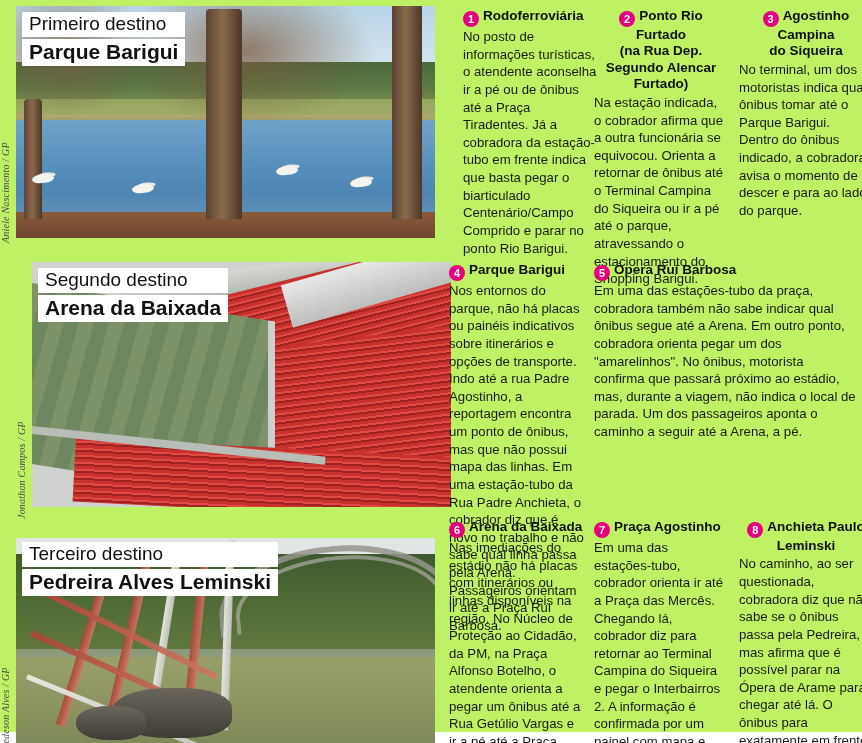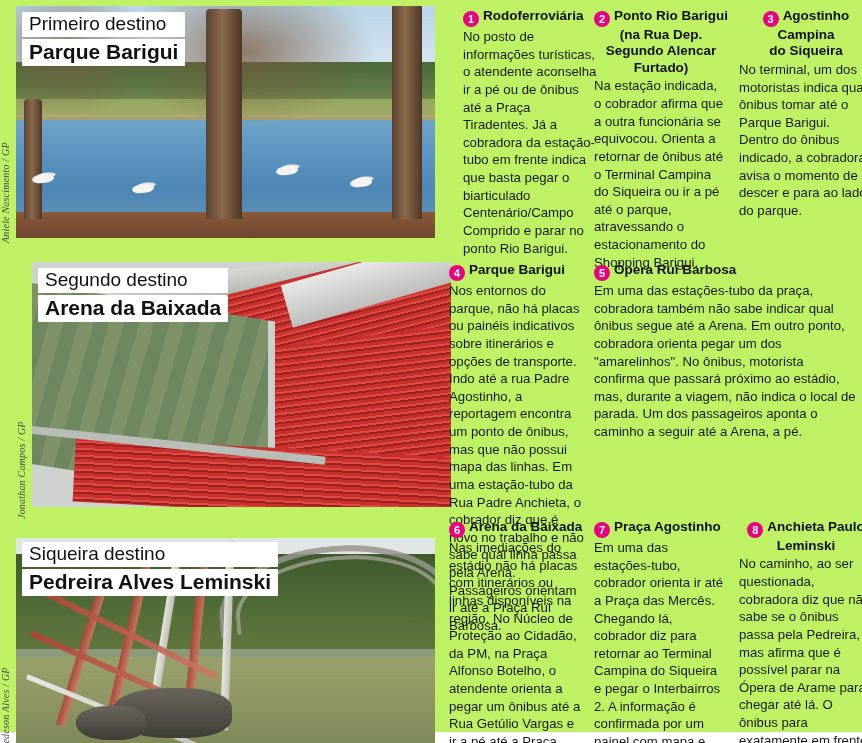--- a/index.html
+++ b/index.html
@@ -263,35 +263,35 @@
       <div class="pd-beam-white" style="left:130px;top:8px;width:8px;height:182px;transform:rotate(9deg);"></div>
       <div class="pd-beam" style="left:166px;top:4px;width:9px;height:186px;transform:rotate(6deg);"></div>
       <div class="pd-beam-white" style="left:204px;top:2px;width:8px;height:190px;transform:rotate(2deg);"></div>
       <div class="pd-beam" style="left:20px;top:48px;width:200px;height:6px;transform:rotate(26deg);"></div>
       <div class="pd-beam" style="left:14px;top:92px;width:210px;height:6px;transform:rotate(24deg);"></div>
       <div class="pd-beam-white" style="left:10px;top:136px;width:215px;height:5px;transform:rotate(22deg);"></div>
       <div class="pd-rock" style="left:96px;top:150px;width:120px;height:50px;"></div>
       <div class="pd-rock" style="left:60px;top:168px;width:70px;height:34px;"></div>
     </div>
     <div class="caption" style="left:22px;top:8px;">
-      <span class="caption-line1">Siqueira destino</span>
+      <span class="caption-line1">Terceiro destino</span>
       <span class="caption-line2">Pedreira Alves Leminski</span>
     </div>
   </div>
 
   <div class="item" style="left:449px;top:8px;width:134px;margin-left:14px;">
     <p class="item-head">
       <span class="badge" style="background: rgb(230, 0, 126);">1</span><span>Rodoferroviária</span>
     </p>
     <p class="item-body">No posto de informações turísticas, o atendente aconselha ir a pé ou de ônibus até a Praça Tiradentes. Já a cobradora da estação-tubo em frente indica que basta pegar o biarticulado Centenário/Campo Comprido e parar no ponto Rio Barigui.</p>
   </div>
 
   <div class="item" style="left:594px;top:8px;width:134px;">
     <p class="item-head centered">
-      <span class="badge" style="background: rgb(230, 0, 126);">2</span><span>Ponto Rio Barigui</span>
+      <span class="badge" style="background: rgb(230, 0, 126);">2</span><span>Ponto Rio Furtado</span>
       <span class="item-sub">(na Rua Dep. Segundo Alencar Furtado)</span>
     </p>
     <p class="item-body">Na estação indicada, o cobrador afirma que a outra funcionária se equivocou. Orienta a retornar de ônibus até o Terminal Campina do Siqueira ou ir a pé até o parque, atravessando o estacionamento do Shopping Barigui.</p>
   </div>
 
   <div class="item" style="left:739px;top:8px;width:134px;">
     <p class="item-head centered">
       <span class="badge" style="background: rgb(230, 0, 126);">3</span><span>Agostinho Campina</span>
       <span class="item-sub">do Siqueira</span>
     </p>

